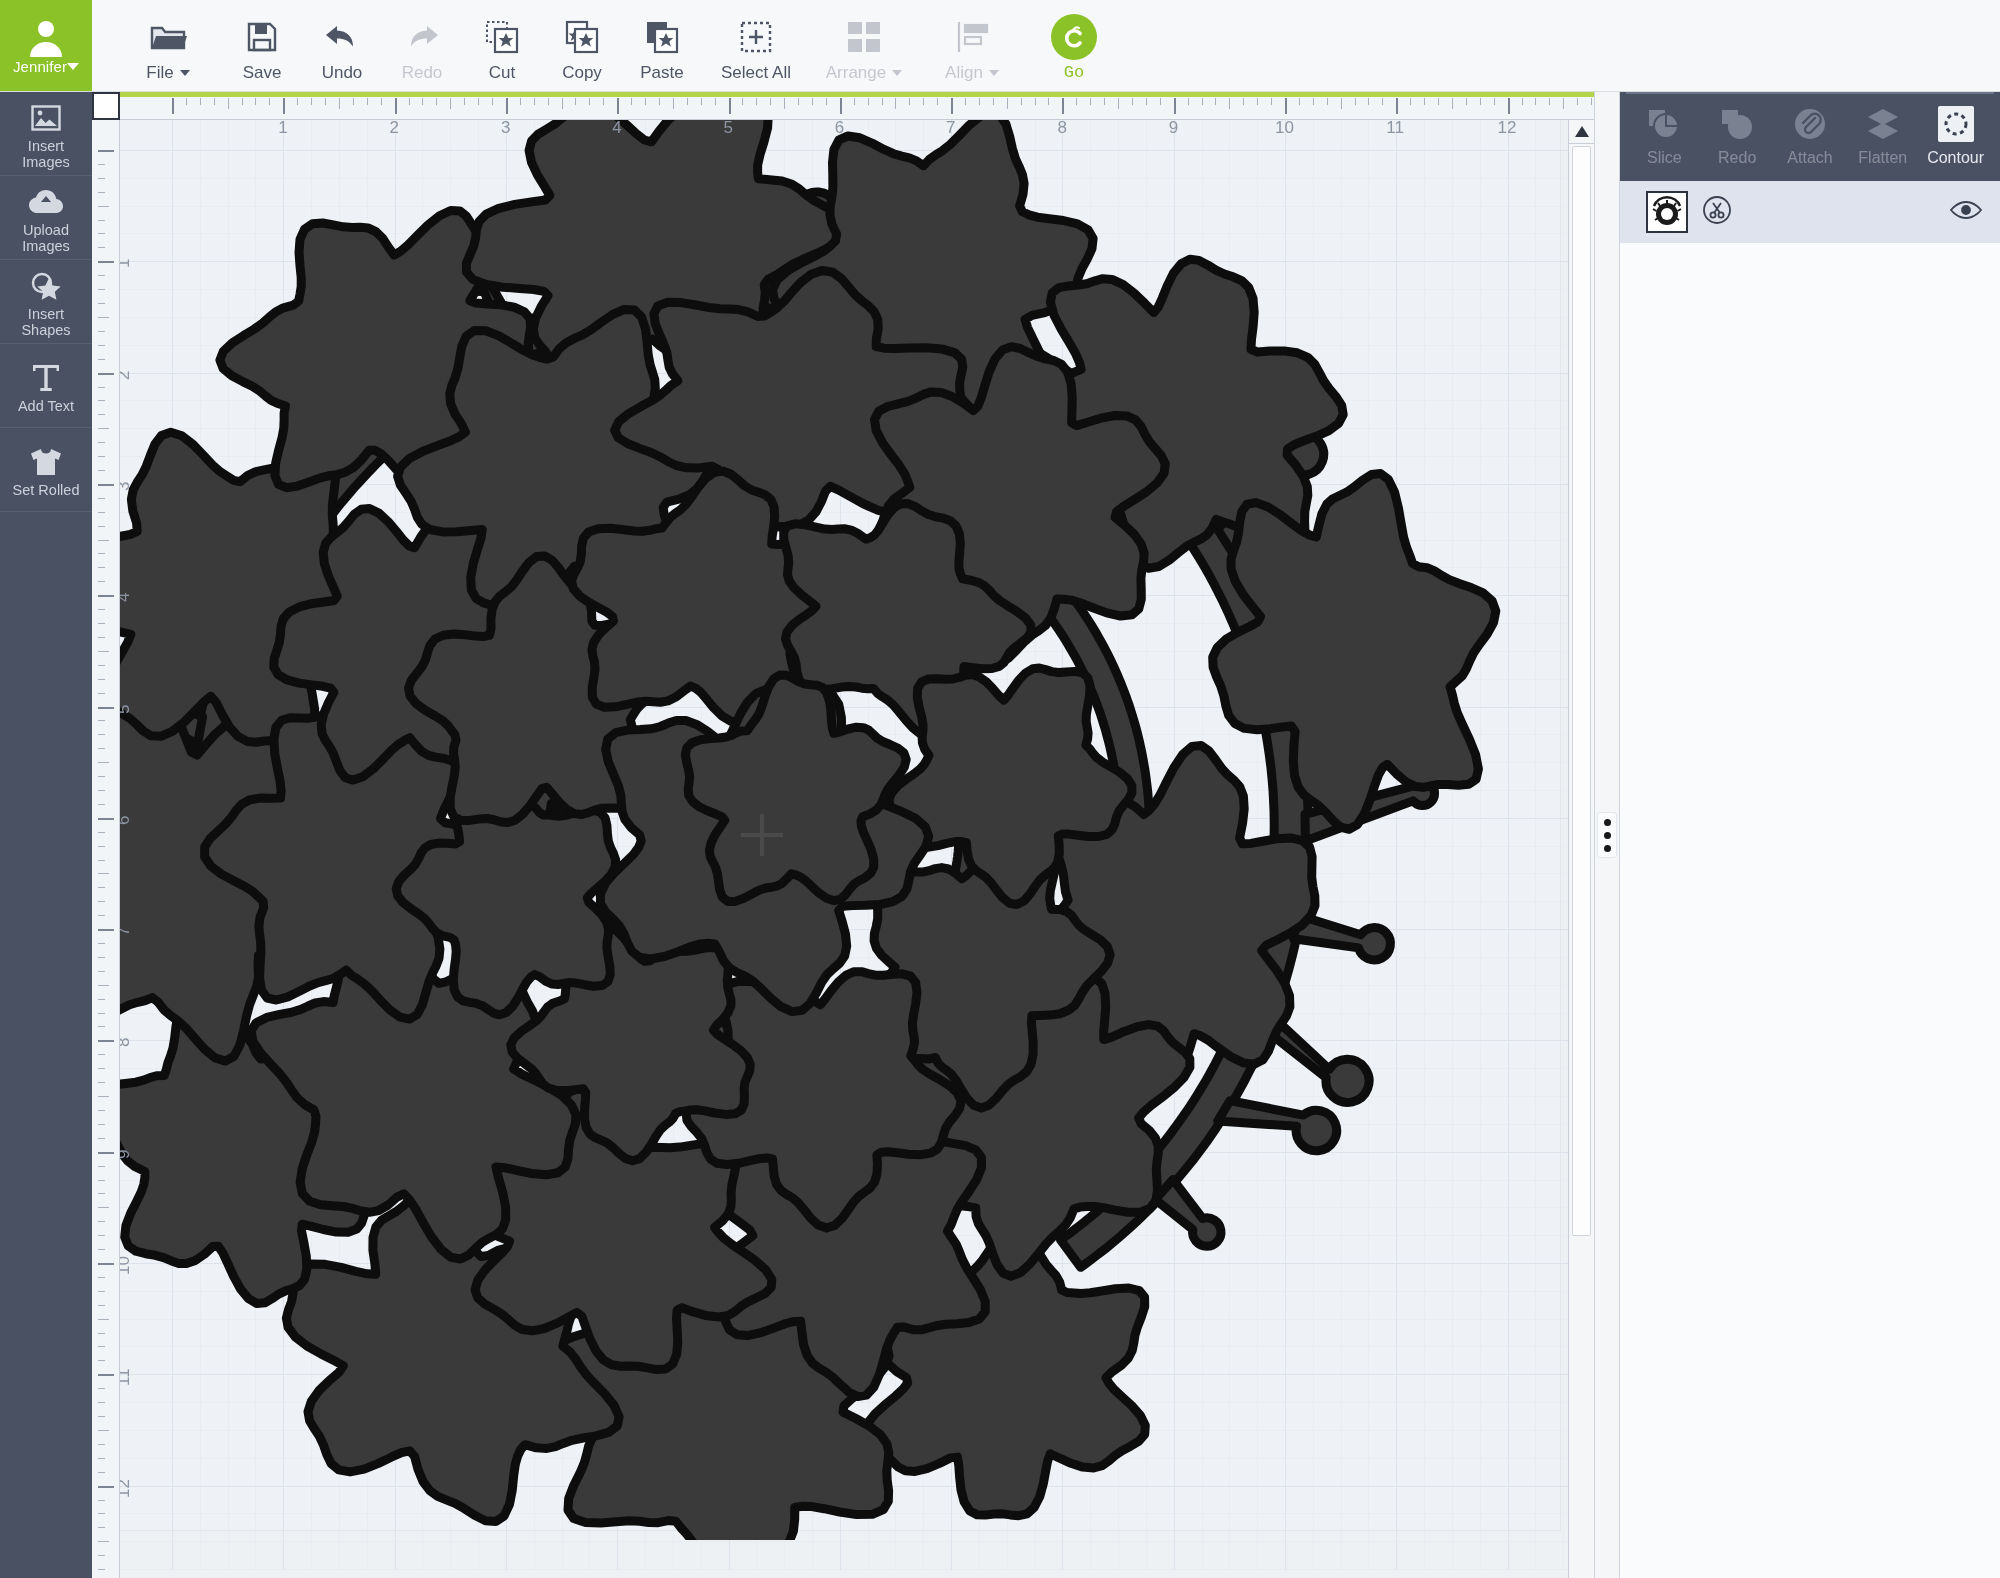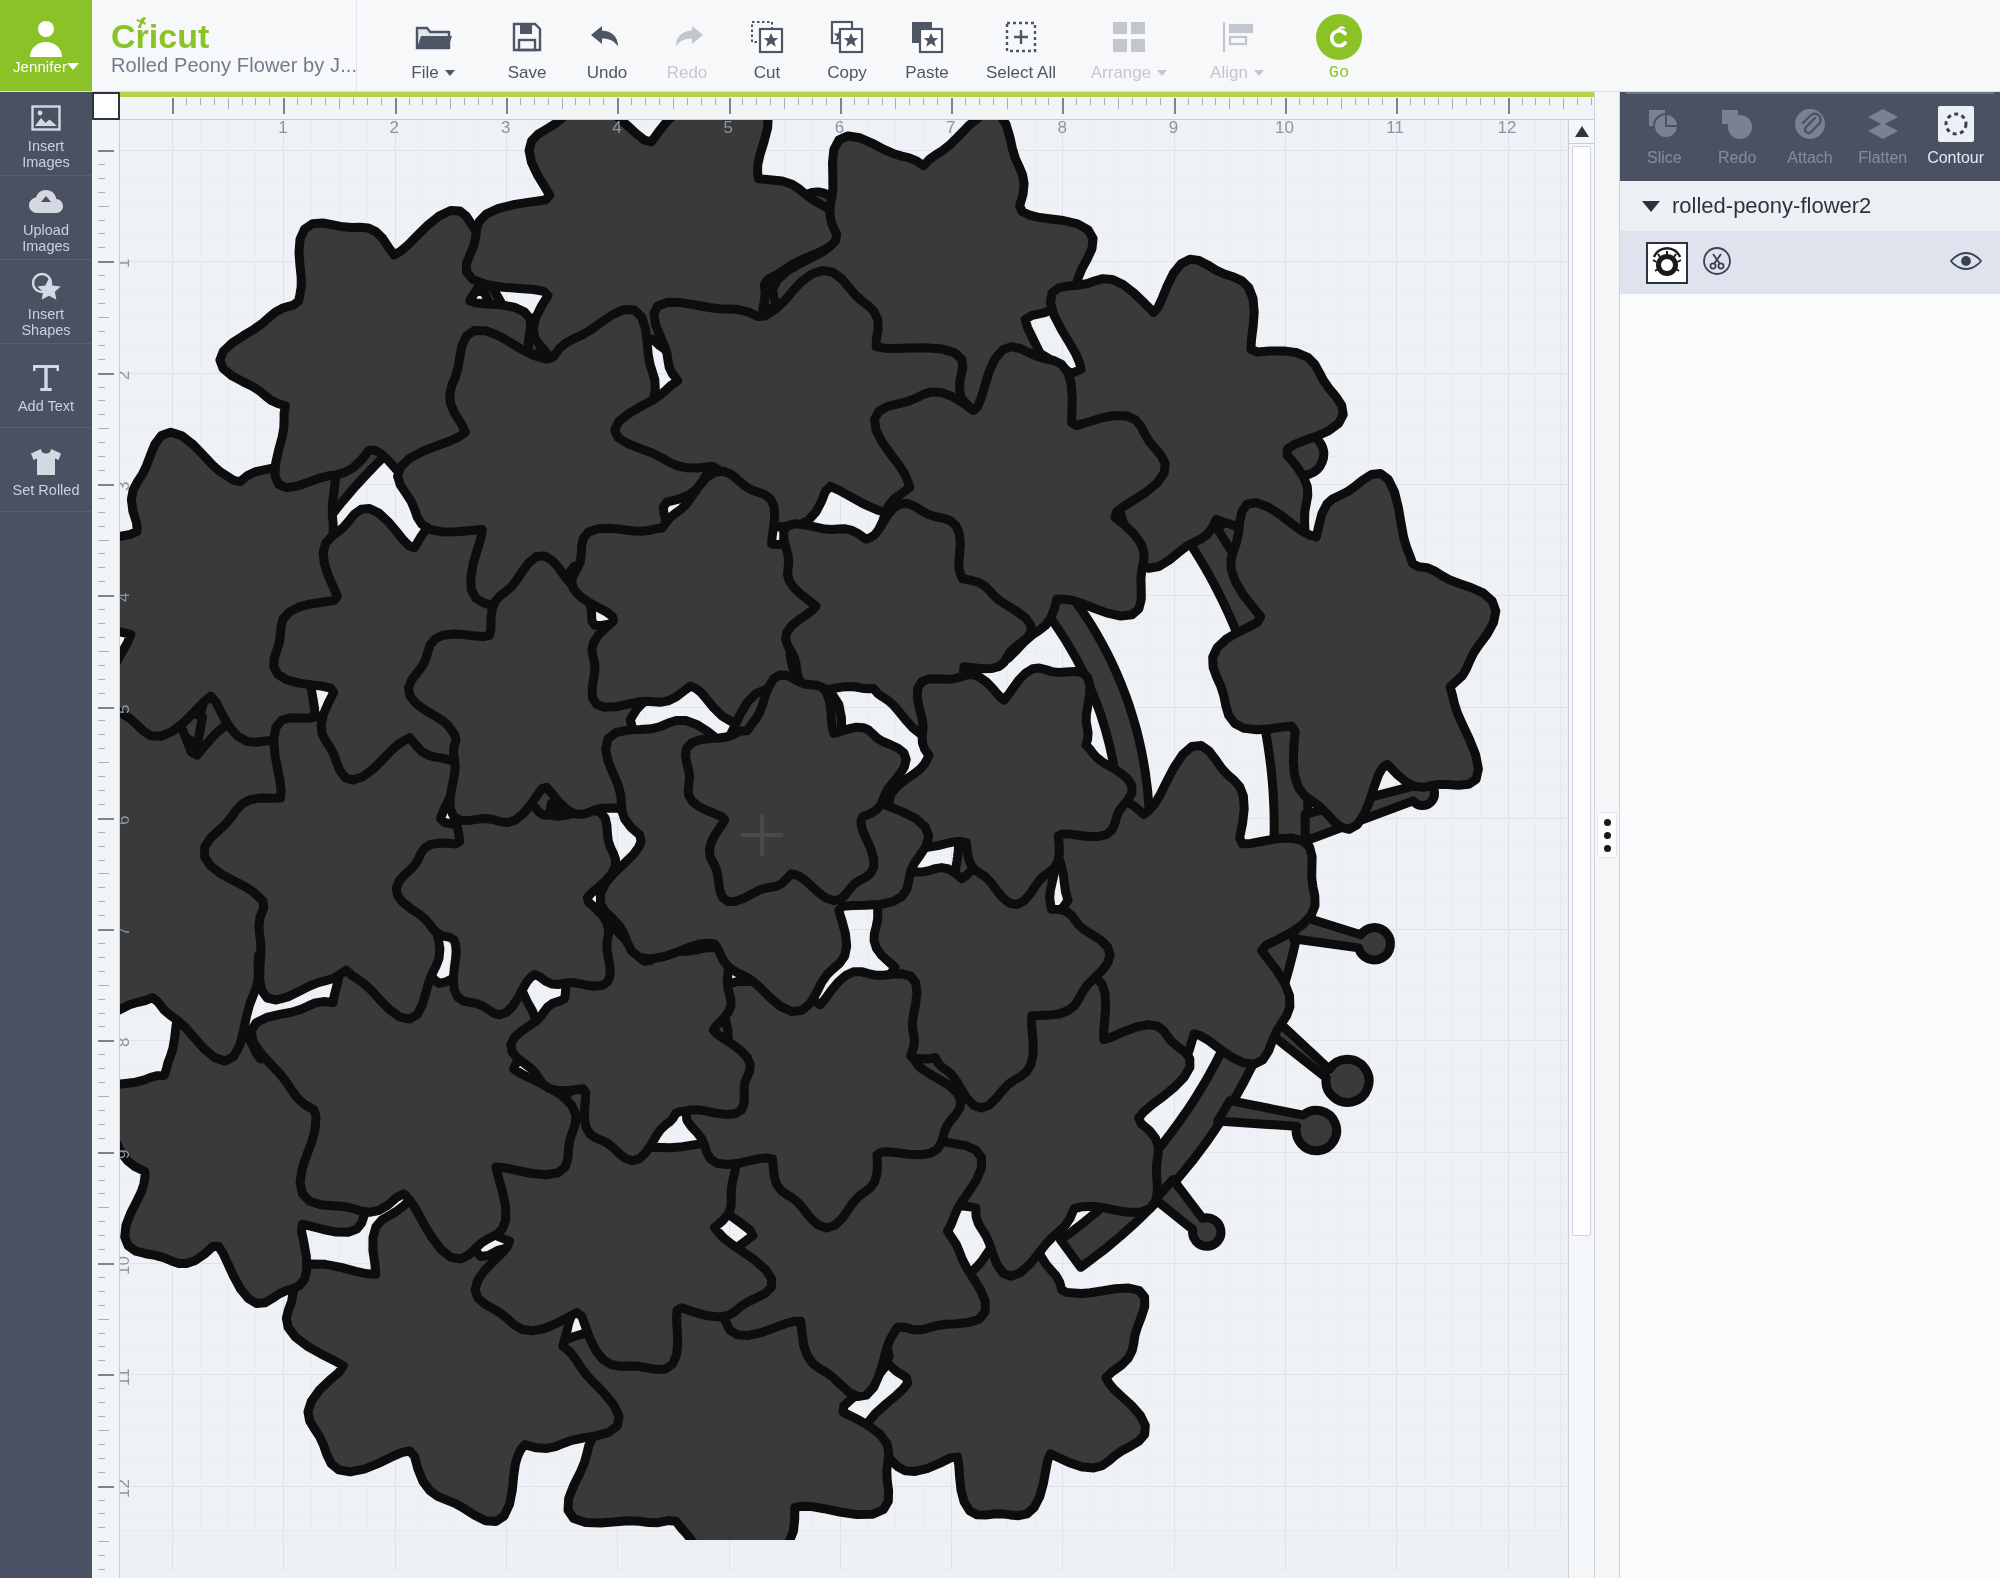--- a/index.html
+++ b/index.html
@@ -126,31 +126,20 @@
             <circle cx="20" cy="12" r="8" fill="#fff"></circle>
             <path d="M4 40c0-9 7.5-15 16-15s16 6 16 15z" fill="#fff"></path>
           </svg>
       </span>
       <span class="uname">
         <span>Jennifer</span>
         <i class="caret-down"></i>
       </span>
     </div>
 
-    <div class="brandblock">
-      <div class="brandlogo">
-        <svg width="170" height="42" viewBox="0 0 170 42">
-          <g fill="#8bc227">
-            <path d="M34 3c-2 0-4 1.5-5 3.5-1-1-2.5-1.5-3.5-1l.6 2.2c1.2-.3 2.3.3 3 1.2C28 10 27 12 27 14h3c0-2 .8-3.8 2-4.8.5 1 1.6 1.6 2.8 1.4l-.3-2.3c-.8.1-1.5-.4-1.7-1.2C33.2 6 34.1 5.2 35 5.2z"></path>
-            <text x="0" y="34" font-family="Liberation Sans, sans-serif" font-size="34" font-weight="bold" fill="#8bc227">Cricut</text>
-          </g>
-        </svg>
-      </div>
-      <div class="doc-title">Rolled Peony Flower by J...</div>
-    </div>
 
     <div class="tools">
 
       <div class="tool wide">
         <span class="ic">
           <svg width="38" height="32" viewBox="0 0 38 32" fill="none" stroke="#4e5665" stroke-width="2.4">
             <path d="M3 27V7h10l3.2 4H35v16z" fill="#e3e6ec"></path>
               <path d="M3 27l4-12h31l-4 12z" fill="#4e5665" stroke="none"></path>
           </svg>
         </span>
@@ -911,24 +900,20 @@
               <svg width="26" height="26" viewBox="0 0 26 26" fill="none">
                 <circle cx="13" cy="13" r="10" stroke="#3a4150" stroke-width="3" stroke-dasharray="4 3.5"></circle>
               </svg>
             </span>
           </span>
           <span class="plb">Contour</span>
         </div>
       </div>
 
       <div class="plist">
-        <div class="grouprow">
-          <span class="caret"></span>
-          <span class="gname">rolled-peony-flower2</span>
-        </div>
 
         <div class="layerrow">
           <span class="thumb">
             <svg width="38" height="38" viewBox="0 0 38 38">
               <g fill="#1b1b1b">
                 <circle cx="19" cy="21" r="11"></circle>
                 <circle cx="19" cy="21" r="6" fill="#fff"></circle>
                 <g stroke="#1b1b1b" stroke-width="2">
                   <path d="M19 7v4M10 10l2 3M28 10l-2 3M5 16l3.5 2M33 16l-3.5 2M7 27l3-2M31 27l-3-2"></path>
                 </g>

